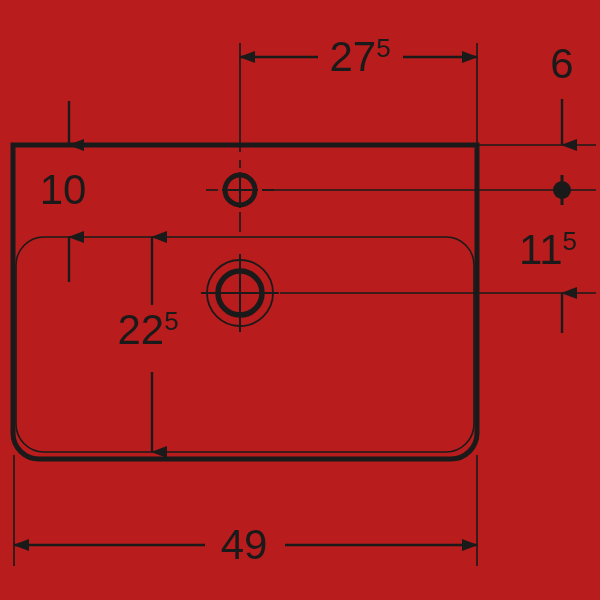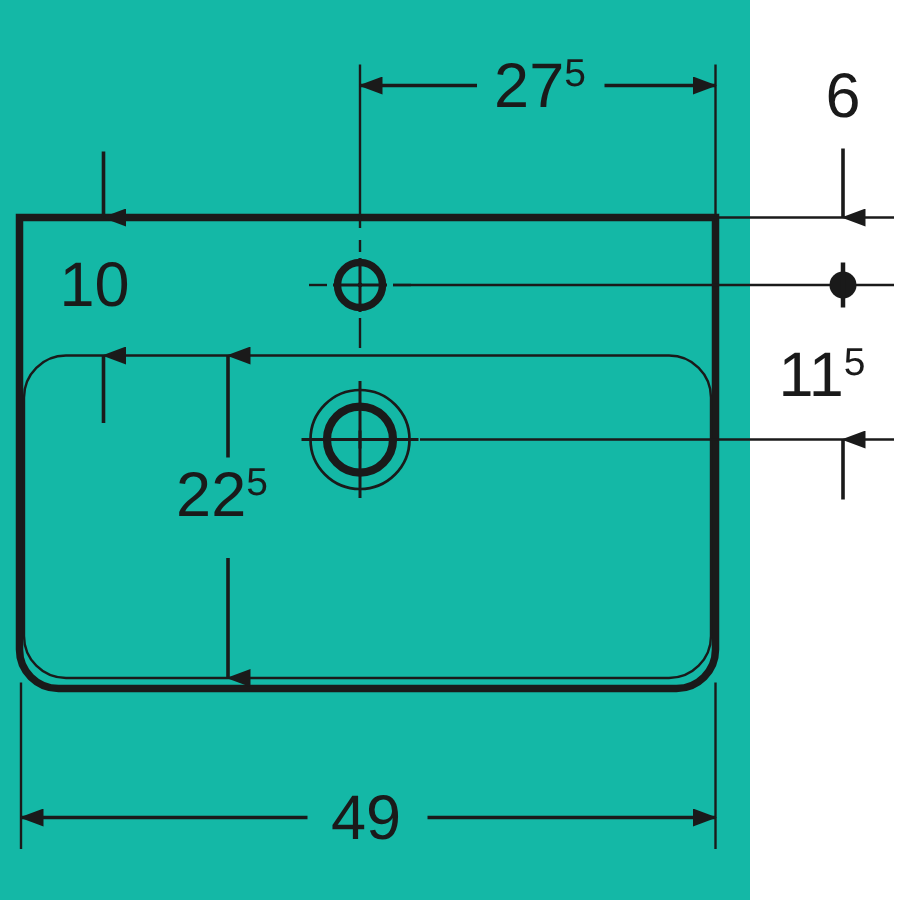--- a/index.html
+++ b/index.html
@@ -8,23 +8,23 @@
     background: #ffffff;
   }
   body {
     width: 600px;
     height: 600px;
     font-family: "Liberation Sans", sans-serif;
     overflow: hidden;
   }
   #drawing-root {
     position: relative;
-    width: 500px;
+    width: 600px;
     height: 600px;
-    background: #14b8a6;
+    background: #b91c1c;
   }
   svg.tech-drawing {
     display: block;
     width: 600px;
     height: 600px;
   }
   .dim-text {
     font-family: "Liberation Sans", sans-serif;
     font-size: 42px;
     fill: #1a1a1a;

